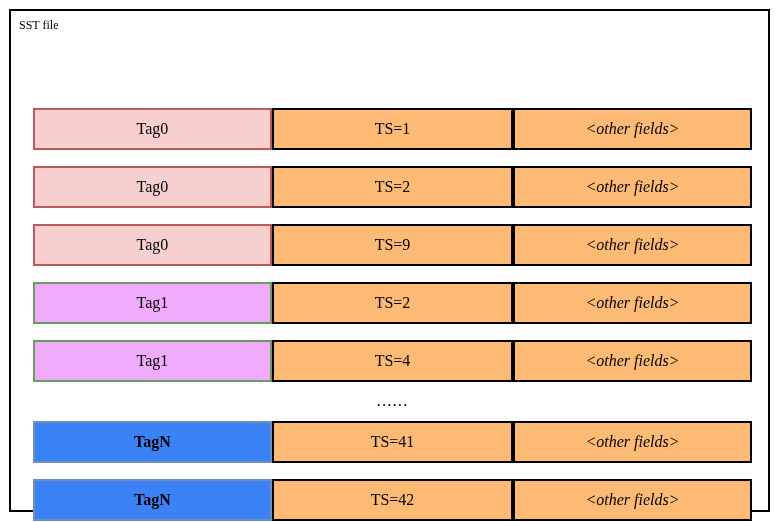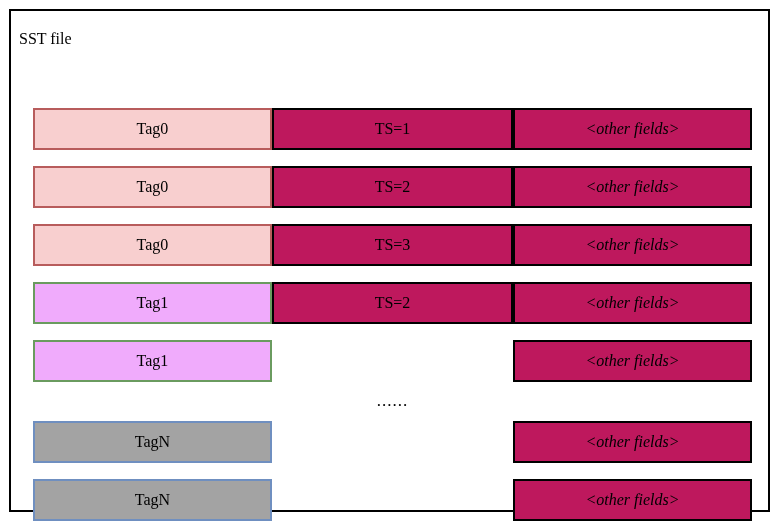--- a/index.html
+++ b/index.html
@@ -22,22 +22,22 @@
     width: 761px;
     height: 503px;
     border: 2px solid #000000;
     box-sizing: border-box;
     background: #ffffff;
   }
 
   #frame-title {
     position: absolute;
     left: 8px;
-    top: 17px;
-    font-size: 16px;
+    top: 3px;
+    font-size: 12px;
     line-height: 22px;
     white-space: nowrap;
   }
 
   #rows-area {
     position: absolute;
     left: 0px;
     top: 49px;
     width: 757px;
     height: 450px;
@@ -56,21 +56,21 @@
     position: absolute;
     top: 0;
     height: 42px;
     box-sizing: border-box;
     display: flex;
     align-items: center;
     justify-content: center;
     font-size: 16px;
     line-height: 18px;
     white-space: nowrap;
-    background: #be185d;
+    background: #fdba74;
   }
 
   .cell-tag {
     left: 22px;
     width: 239px;
     border: 2px solid #000000;
   }
 
   .cell-ts {
     left: 261px;
@@ -88,22 +88,23 @@
   
   .tag-pink {
     background: #f8cfcf;
     border-color: #b85c5c;
   }
   .tag-green {
     background: #f0abfc;
     border-color: #6a9b5f;
   }
   .tag-blue {
-    background: #a3a3a3;
+    background: #3b82f6;
     border-color: #6f8fc0;
+    font-weight: bold;
   }
 
   #ellipsis-row {
     position: absolute;
     left: 261px;
     width: 241px;
     height: 22px;
     display: flex;
     align-items: center;
     justify-content: center;
@@ -128,41 +129,44 @@
     </div>
 
     <div class="record-row" style="top:58px;">
       <div class="cell cell-tag tag-pink">Tag0</div>
       <div class="cell cell-ts">TS=2</div>
       <div class="cell cell-other">&lt;other fields&gt;</div>
     </div>
 
     <div class="record-row" style="top:116px;">
       <div class="cell cell-tag tag-pink">Tag0</div>
-      <div class="cell cell-ts">TS=3</div>
+      <div class="cell cell-ts">TS=9</div>
       <div class="cell cell-other">&lt;other fields&gt;</div>
     </div>
 
     <div class="record-row" style="top:174px;">
       <div class="cell cell-tag tag-green">Tag1</div>
       <div class="cell cell-ts">TS=2</div>
       <div class="cell cell-other">&lt;other fields&gt;</div>
     </div>
 
     <div class="record-row" style="top:232px;">
       <div class="cell cell-tag tag-green">Tag1</div>
+      <div class="cell cell-ts">TS=4</div>
       <div class="cell cell-other">&lt;other fields&gt;</div>
     </div>
 
     <div id="ellipsis-row" style="top:282px;">......</div>
 
     <div class="record-row" style="top:313px;">
       <div class="cell cell-tag tag-blue">TagN</div>
+      <div class="cell cell-ts">TS=41</div>
       <div class="cell cell-other">&lt;other fields&gt;</div>
     </div>
 
     <div class="record-row" style="top:371px;">
       <div class="cell cell-tag tag-blue">TagN</div>
+      <div class="cell cell-ts">TS=42</div>
       <div class="cell cell-other">&lt;other fields&gt;</div>
     </div>
 
   </div>
 </div>
 
 </body></html>

